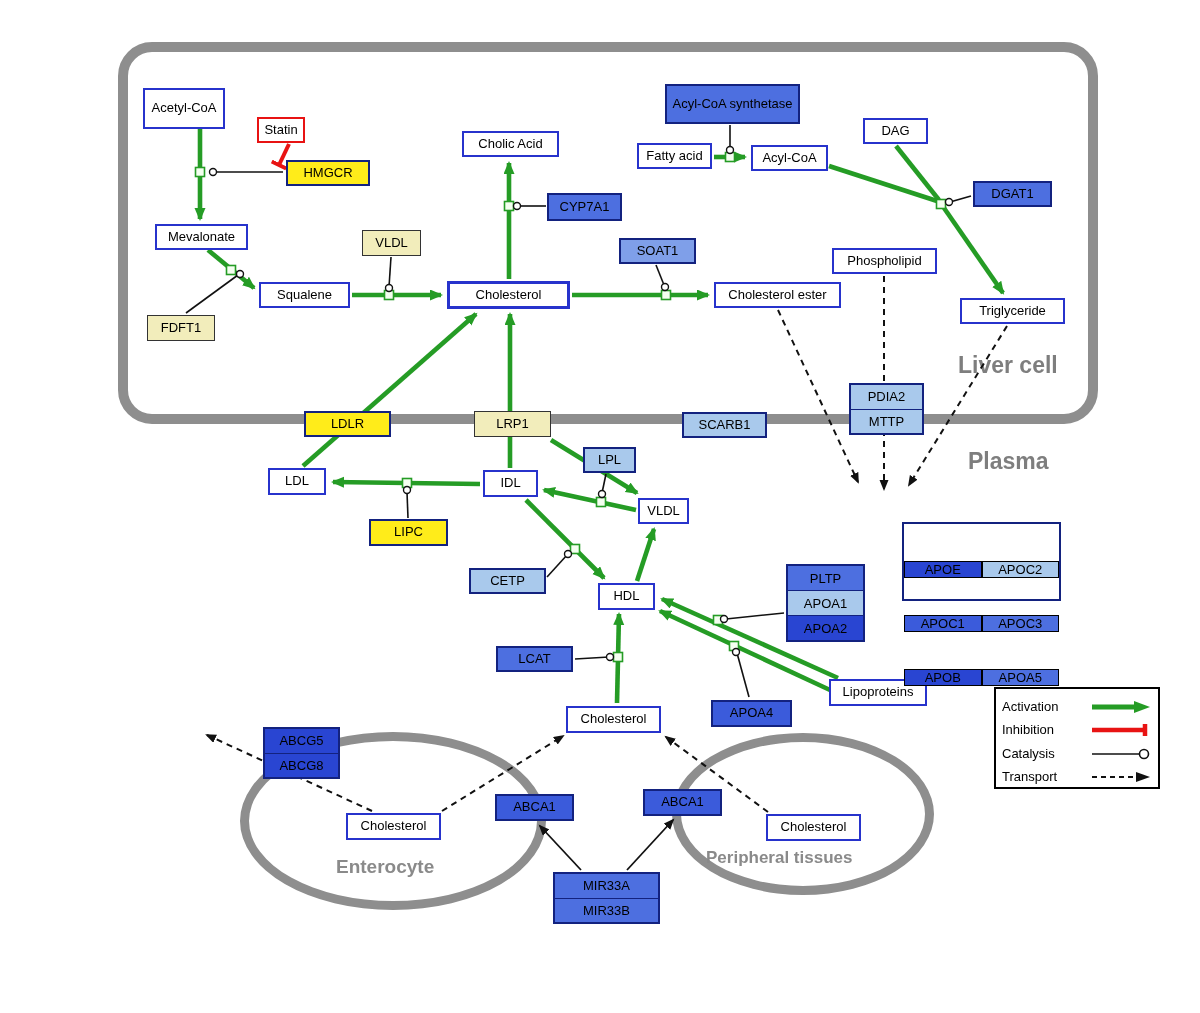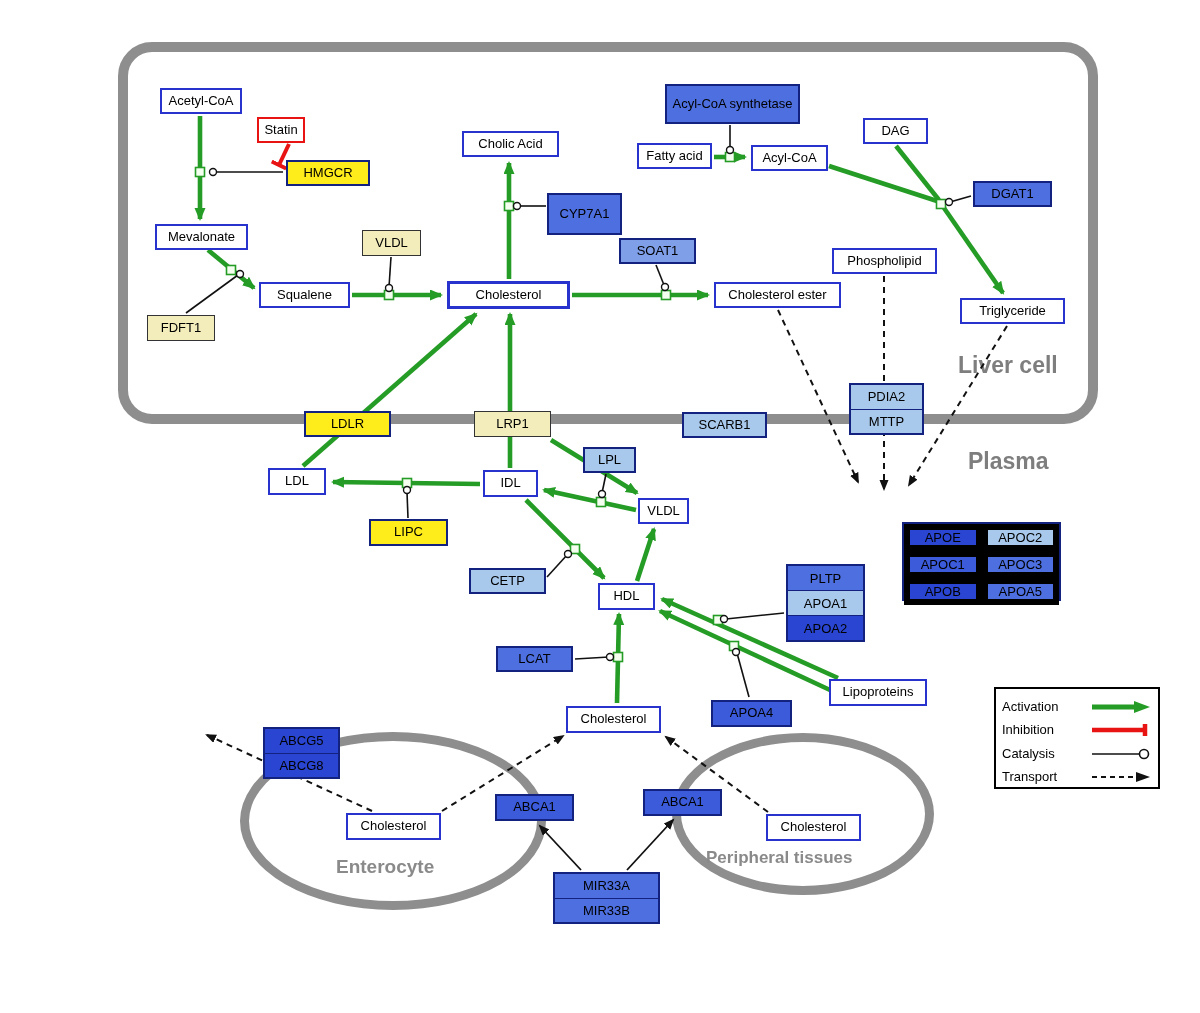--- a/index.html
+++ b/index.html
@@ -28,21 +28,21 @@
   .blue-light{background:#a9c9ec;border-color:#13227f;}
   .blue-ml{background:#7f9fe9;border-color:#13227f;}
   .blue-med{background:#4d6fe0;border-color:#13227f;}
   .blue-md{background:#3b5bdb;border-color:#13227f;}
   .blue-dark{background:#2945d2;border-color:#101f8a;}
   
   .stack{position:absolute;z-index:3;box-sizing:border-box;display:flex;flex-direction:column;border:2px solid #13227f;}
   .srow{flex:1;display:flex;align-items:center;justify-content:center;font-size:13px;border-top:1.5px solid #13227f;}
   .srow:first-child{border-top:none;}
   .grid{position:absolute;z-index:3;box-sizing:border-box;display:grid;grid-template-columns:1fr 1fr;border:2px solid #13227f;}
-  .gcell{display:flex;align-items:center;justify-content:center;font-size:13px;border:6px solid #000000;}
+  .gcell{display:flex;align-items:center;justify-content:center;font-size:13px;border:1px solid #000000;margin-top:37px;}
   
   #legend{position:absolute;left:994px;top:687px;width:166px;height:102px;z-index:4;background:#fff;
           border:2px solid #000;box-sizing:border-box;display:flex;flex-direction:column;justify-content:space-evenly;padding:2px 6px;}
   .legend-row{display:flex;align-items:flex-end;justify-content:space-between;height:22px;}
   .legend-label{font-size:13px;color:#000;}
 </style>
 </head>
 <body>
 
 <div id="canvas">
@@ -148,30 +148,30 @@
       <circle cx="949" cy="202" r="3.5"></circle>
       <circle cx="602" cy="494" r="3.5"></circle>
       <circle cx="407" cy="490" r="3.5"></circle>
       <circle cx="568" cy="554" r="3.5"></circle>
       <circle cx="610" cy="657" r="3.5"></circle>
       <circle cx="724" cy="619" r="3.5"></circle>
       <circle cx="736" cy="652" r="3.5"></circle>
     </g>
   </svg>
 
-  <div class="node metab" style="left:160px;top:88px;width:82px;height:26px">Acetyl-CoA</div>
+  <div class="node metab" style="left:143px;top:88px;width:82px;height:41px">Acetyl-CoA</div>
   <div class="node red-border" style="left:257px;top:117px;width:48px;height:26px">Statin</div>
   <div class="node yellow" style="left:286px;top:160px;width:84px;height:26px">HMGCR</div>
   <div class="node metab" style="left:155px;top:224px;width:93px;height:26px">Mevalonate</div>
   <div class="node cream" style="left:147px;top:315px;width:68px;height:26px">FDFT1</div>
   <div class="node metab" style="left:259px;top:282px;width:91px;height:26px">Squalene</div>
   <div class="node cream" style="left:362px;top:230px;width:59px;height:26px">VLDL</div>
   <div class="node metab thick" style="left:447px;top:281px;width:123px;height:28px">Cholesterol</div>
   <div class="node metab" style="left:462px;top:131px;width:97px;height:26px">Cholic Acid</div>
-  <div class="node blue-med" style="left:547px;top:193px;width:75px;height:42px">CYP7A1</div>
+  <div class="node blue-med" style="left:547px;top:193px;width:75px;height:28px">CYP7A1</div>
   <div class="node blue-ml" style="left:619px;top:238px;width:77px;height:26px">SOAT1</div>
   <div class="node metab" style="left:714px;top:282px;width:127px;height:26px">Cholesterol ester</div>
   <div class="node blue-med" style="left:665px;top:84px;width:135px;height:40px">Acyl-CoA synthetase</div>
   <div class="node metab" style="left:637px;top:143px;width:75px;height:26px">Fatty acid</div>
   <div class="node metab" style="left:751px;top:145px;width:77px;height:26px">Acyl-CoA</div>
   <div class="node metab" style="left:863px;top:118px;width:65px;height:26px">DAG</div>
   <div class="node blue-med" style="left:973px;top:181px;width:79px;height:26px">DGAT1</div>
   <div class="node metab" style="left:832px;top:248px;width:105px;height:26px">Phospholipid</div>
   <div class="node metab" style="left:960px;top:298px;width:105px;height:26px">Triglyceride</div>
 

